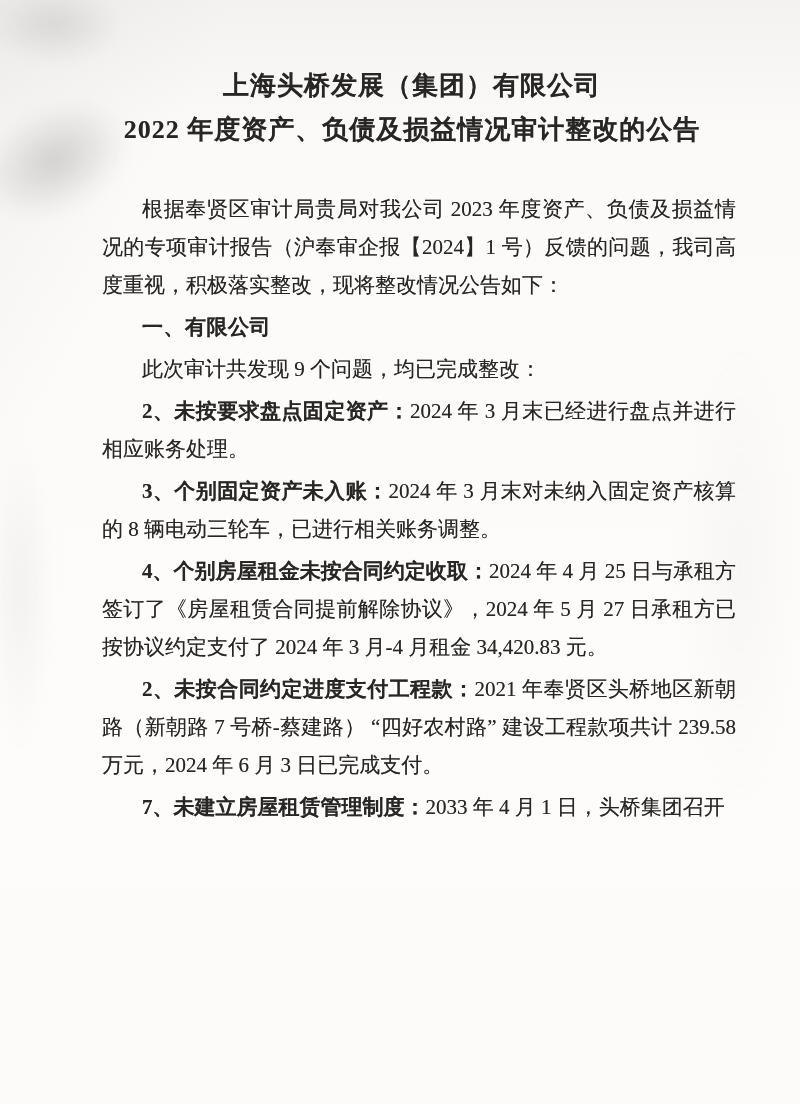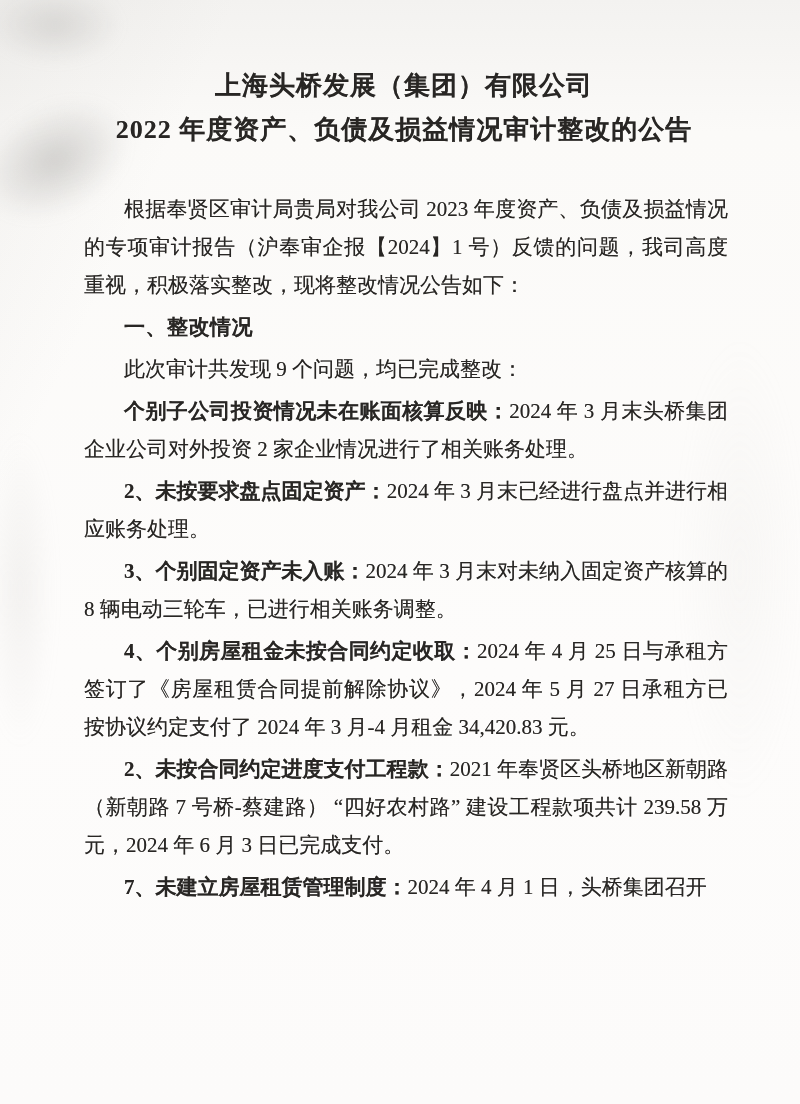--- a/index.html
+++ b/index.html
@@ -38,41 +38,41 @@
   .s3 {
     left: -25px; top: 380px; width: 90px; height: 420px;
     background: radial-gradient(closest-side, rgba(190,188,185,0.16), rgba(190,188,185,0) 75%);
   }
   .s4 {
     left: 655px; top: 260px; width: 170px; height: 620px;
     background: radial-gradient(closest-side, rgba(205,203,200,0.10), rgba(205,203,200,0) 75%);
   }
   .doc {
     position: absolute;
-    left: 80px;
+    left: 88px;
     top: 64px;
     width: 648px;
     color: #282624;
     font-size: 21px;
     line-height: 38px;
     text-shadow: 0 0 0.5px rgba(45,43,40,0.55);
   }
   .title {
     text-align: center;
     font-weight: bold;
     font-size: 26px;
     line-height: 44px;
     letter-spacing: 1px;
     white-space: nowrap;
   }
   .titles {
     margin-bottom: 38px;
   }
   .para {
-    margin: 0 0 4px 4px;
+    margin: 0 0 4px 14px;
     text-indent: 40px;
     text-align: justify;
   }
   .heading {
     font-weight: bold;
     letter-spacing: 0.5px;
   }
   .lbl {
     font-weight: bold;
   }
@@ -88,31 +88,30 @@
 
   <div class="doc">
 
     <div class="titles">
       <div class="title">上海头桥发展（集团）有限公司</div>
       <div class="title">2022 年度资产、负债及损益情况审计整改的公告</div>
     </div>
 
     <p class="para">根据奉贤区审计局贵局对我公司 2023 年度资产、负债及损益情况的专项审计报告（沪奉审企报【2024】1 号）反馈的问题，我司高度重视，积极落实整改，现将整改情况公告如下：</p>
 
-    <p class="para heading">一、整改情况</p>
+    <p class="para heading">一、有限公司</p>
 
     <p class="para">此次审计共发现 9 个问题，均已完成整改：</p>
 
-    <p class="para"><b class="lbl">个别子公司投资情况未在账面核算反映：</b><span>2024 年 3 月末头桥集团企业公司对外投资 2 家企业情况进行了相关账务处理。</span></p>
 
     <p class="para"><b class="lbl">2、未按要求盘点固定资产：</b><span>2024 年 3 月末已经进行盘点并进行相应账务处理。</span></p>
 
     <p class="para"><b class="lbl">3、个别固定资产未入账：</b><span>2024 年 3 月末对未纳入固定资产核算的 8 辆电动三轮车，已进行相关账务调整。</span></p>
 
     <p class="para"><b class="lbl">4、个别房屋租金未按合同约定收取：</b><span>2024 年 4 月 25 日与承租方签订了《房屋租赁合同提前解除协议》，2024 年 5 月 27 日承租方已按协议约定支付了 2024 年 3 月-4 月租金 34,420.83 元。</span></p>
 
 
     <p class="para"><b class="lbl">2、未按合同约定进度支付工程款：</b><span>2021 年奉贤区头桥地区新朝路（新朝路 7 号桥-蔡建路） “四好农村路” 建设工程款项共计 239.58 万元，2024 年 6 月 3 日已完成支付。</span></p>
 
-    <p class="para"><b class="lbl">7、未建立房屋租赁管理制度：</b><span>2024 年 4 月 1 日，头桥集团召开</span></p>
+    <p class="para"><b class="lbl">7、未建立房屋租赁管理制度：</b><span>2033 年 4 月 1 日，头桥集团召开</span></p>
 
   </div>
 </div>
 
 </body></html>

